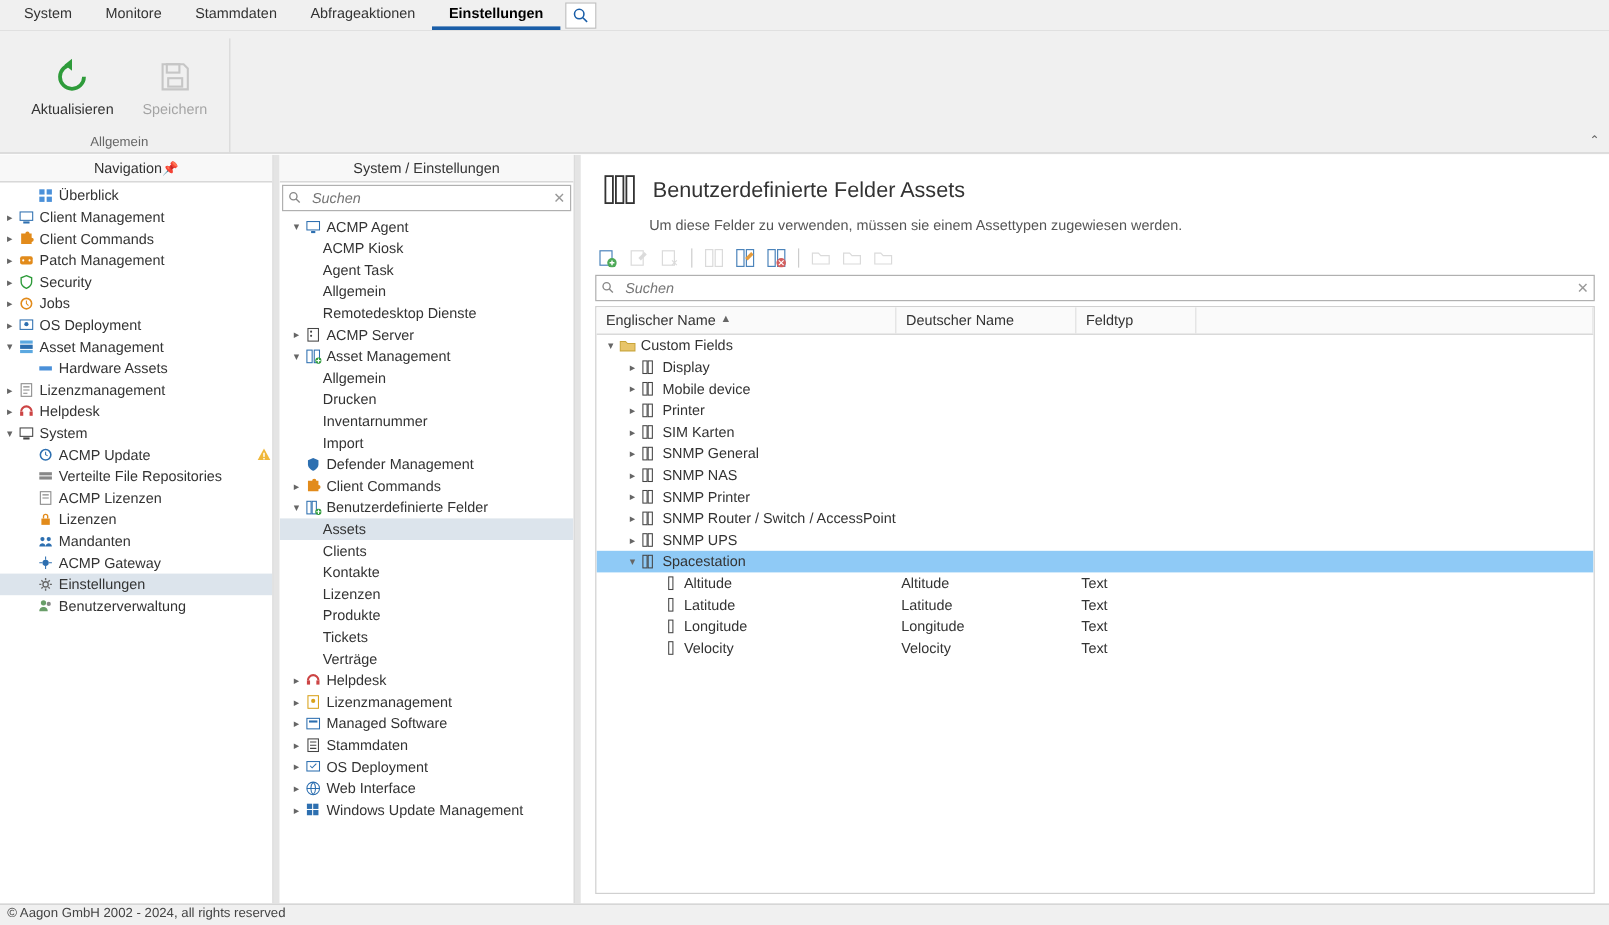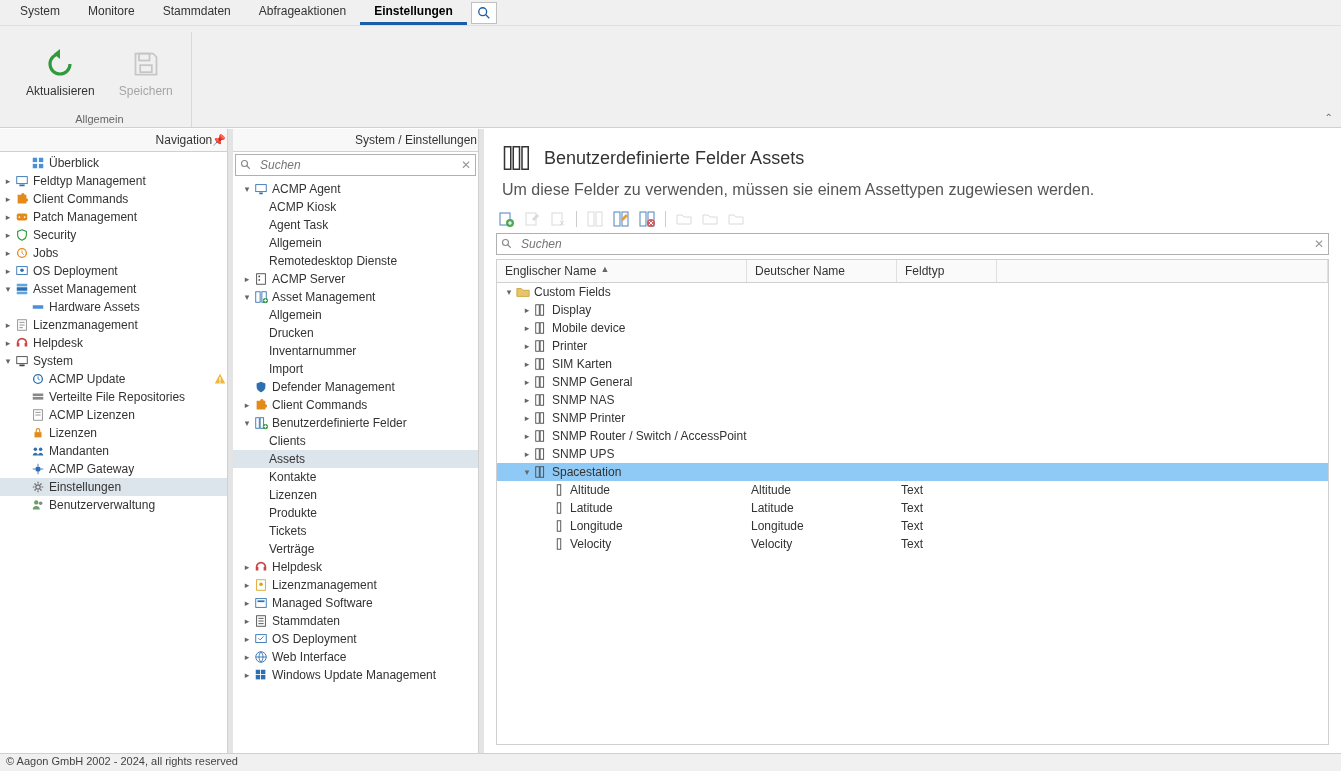--- a/index.html
+++ b/index.html
@@ -17,21 +17,21 @@
 .ribbon-btns { display: flex; gap: 16px; flex: 1; align-items: center; }
 .ribbon-btn { display: flex; flex-direction: column; align-items: center; gap: 4px; cursor: pointer; padding: 4px; }
 .ribbon-btn .ic { width: 32px; height: 32px; display: flex; align-items: center; justify-content: center; }
 .ribbon-btn.disabled { opacity: 0.4; cursor: default; }
 .ribbon-group-label { font-size: 11px; color: #666; padding-bottom: 2px; }
 .ribbon-collapse { position: absolute; right: 8px; bottom: 4px; font-size: 10px; color: #666; cursor: pointer; }
 
 
 .main { flex: 1; display: flex; overflow: hidden; border-top: 1px solid #fff; }
 .panel { background: #fff; display: flex; flex-direction: column; overflow: hidden; }
-.panel-title { display: flex; align-items: center; justify-content: flex-end; padding: 4px 1px; border-bottom: 1px solid #d0d0d0; background: #f8f8f8; font-size: 12px; }
+.panel-title { display: flex; align-items: center; justify-content: center; padding: 4px 24px; border-bottom: 1px solid #d0d0d0; background: #f8f8f8; font-size: 12px; }
 .pin { color: #666; cursor: pointer; font-size: 11px; }
 .splitter { width: 5px; background: #e4e4e4; cursor: col-resize; }
 
 
 .nav-panel { width: 228px; border-right: 1px solid #d0d0d0; }
 .tree { flex: 1; overflow: auto; padding: 2px 0; }
 .tree-row { display: flex; align-items: center; height: 18px; cursor: pointer; white-space: nowrap; }
 .tree-row.selected { background: #dce4ec; }
 .tw { width: 12px; text-align: center; color: #666; font-size: 9px; }
 .ic-sm { width: 16px; height: 16px; display: inline-flex; align-items: center; justify-content: center; margin-right: 3px; }
@@ -40,21 +40,21 @@
 
 .settings-panel { width: 246px; border-right: 1px solid #d0d0d0; }
 .search-box { display: flex; align-items: center; border: 1px solid #b0b0b0; margin: 2px; height: 22px; background: #fff; }
 .search-box input { flex: 1; border: none; outline: none; padding: 2px 4px; font-style: italic; color: #737373; background: transparent; }
 .search-box .sx { width: 18px; text-align: center; color: #999; cursor: pointer; }
 
 
 .content { flex: 1; display: flex; flex-direction: column; background: #fff; overflow: hidden; }
 .content-header { padding: 14px 18px 8px 18px; display: flex; align-items: center; gap: 12px; }
 .content-header h1 { font-size: 18px; font-weight: 400; }
-.content-sub { padding: 0 18px 10px 18px; color: #555; font-size: 16px; }
+.content-sub { padding: 0 18px 10px 18px; color: #555; font-size: 12px; margin-left: 39px; }
 .toolbar { display: flex; gap: 6px; padding: 0 12px 4px 12px; align-items: center; }
 .toolbar .tb { width: 20px; height: 20px; display: flex; align-items: center; justify-content: center; cursor: pointer; opacity: 0.85; }
 .toolbar .tb.disabled { opacity: 0.3; cursor: default; }
 .toolbar .sep { width: 1px; height: 16px; background: #ccc; margin: 0 2px; }
 
 .grid-wrap { flex: 1; margin: 0 12px 8px 12px; border: 1px solid #d0d0d0; display: flex; flex-direction: column; overflow: hidden; }
 .grid-head { display: flex; border-bottom: 1px solid #d0d0d0; background: #fafafa; }
 .gh { padding: 4px 8px; border-right: 1px solid #e0e0e0; font-size: 12px; display: flex; align-items: flex-start; gap: 4px; }
 .grid-body { flex: 1; overflow: auto; }
 .grow { display: flex; align-items: center; height: 18px; cursor: pointer; }
@@ -136,21 +136,21 @@
             <span class="label">Überblick</span>
           </div>
           <div class="tree-row" style="padding-left: 2px;">
             <span class="tw">▸</span>
             <span class="ic-sm">
               <svg width="14" height="14" viewBox="0 0 16 16">
                 <rect x="2" y="3" width="12" height="8" fill="none" stroke="#2d6fb0"></rect>
                 <rect x="5" y="12" width="6" height="2" fill="#2d6fb0"></rect>
               </svg>
             </span>
-            <span class="label">Feldtyp Management</span>
+            <span class="label">Client Management</span>
           </div>
           <div class="tree-row" style="padding-left: 2px;">
             <span class="tw">▸</span>
             <span class="ic-sm">
               <svg width="14" height="14" viewBox="0 0 16 16">
                 <path d="M3 3h4a2 2 0 1 1 4 0h2v4a2 2 0 1 1 0 4v2H3z" fill="#e28b1b"></path>
               </svg>
             </span>
             <span class="label">Client Commands</span>
           </div>
@@ -442,27 +442,27 @@
             <span class="ic-sm">
               <svg width="14" height="14" viewBox="0 0 16 16">
                 <rect x="2" y="2" width="4" height="12" fill="none" stroke="#2d6fb0"></rect>
                 <rect x="7" y="2" width="4" height="12" fill="none" stroke="#2d6fb0"></rect>
                 <circle cx="13" cy="12" r="3" fill="#2e9b3a"></circle>
                 <path d="M13 10v4M11 12h4" stroke="#fff"></path>
               </svg>
             </span>
             <span class="label">Benutzerdefinierte Felder</span>
           </div>
+          <div class="tree-row selected" style="padding-left: 24px;">
+            <span class="tw"></span>
+            <span class="label">Assets</span>
+          </div>
           <div class="tree-row" style="padding-left: 24px;">
             <span class="tw"></span>
             <span class="label">Clients</span>
-          </div>
-          <div class="tree-row selected" style="padding-left: 24px;">
-            <span class="tw"></span>
-            <span class="label">Assets</span>
           </div>
           <div class="tree-row" style="padding-left: 24px;">
             <span class="tw"></span>
             <span class="label">Kontakte</span>
           </div>
           <div class="tree-row" style="padding-left: 24px;">
             <span class="tw"></span>
             <span class="label">Lizenzen</span>
           </div>
           <div class="tree-row" style="padding-left: 24px;">

